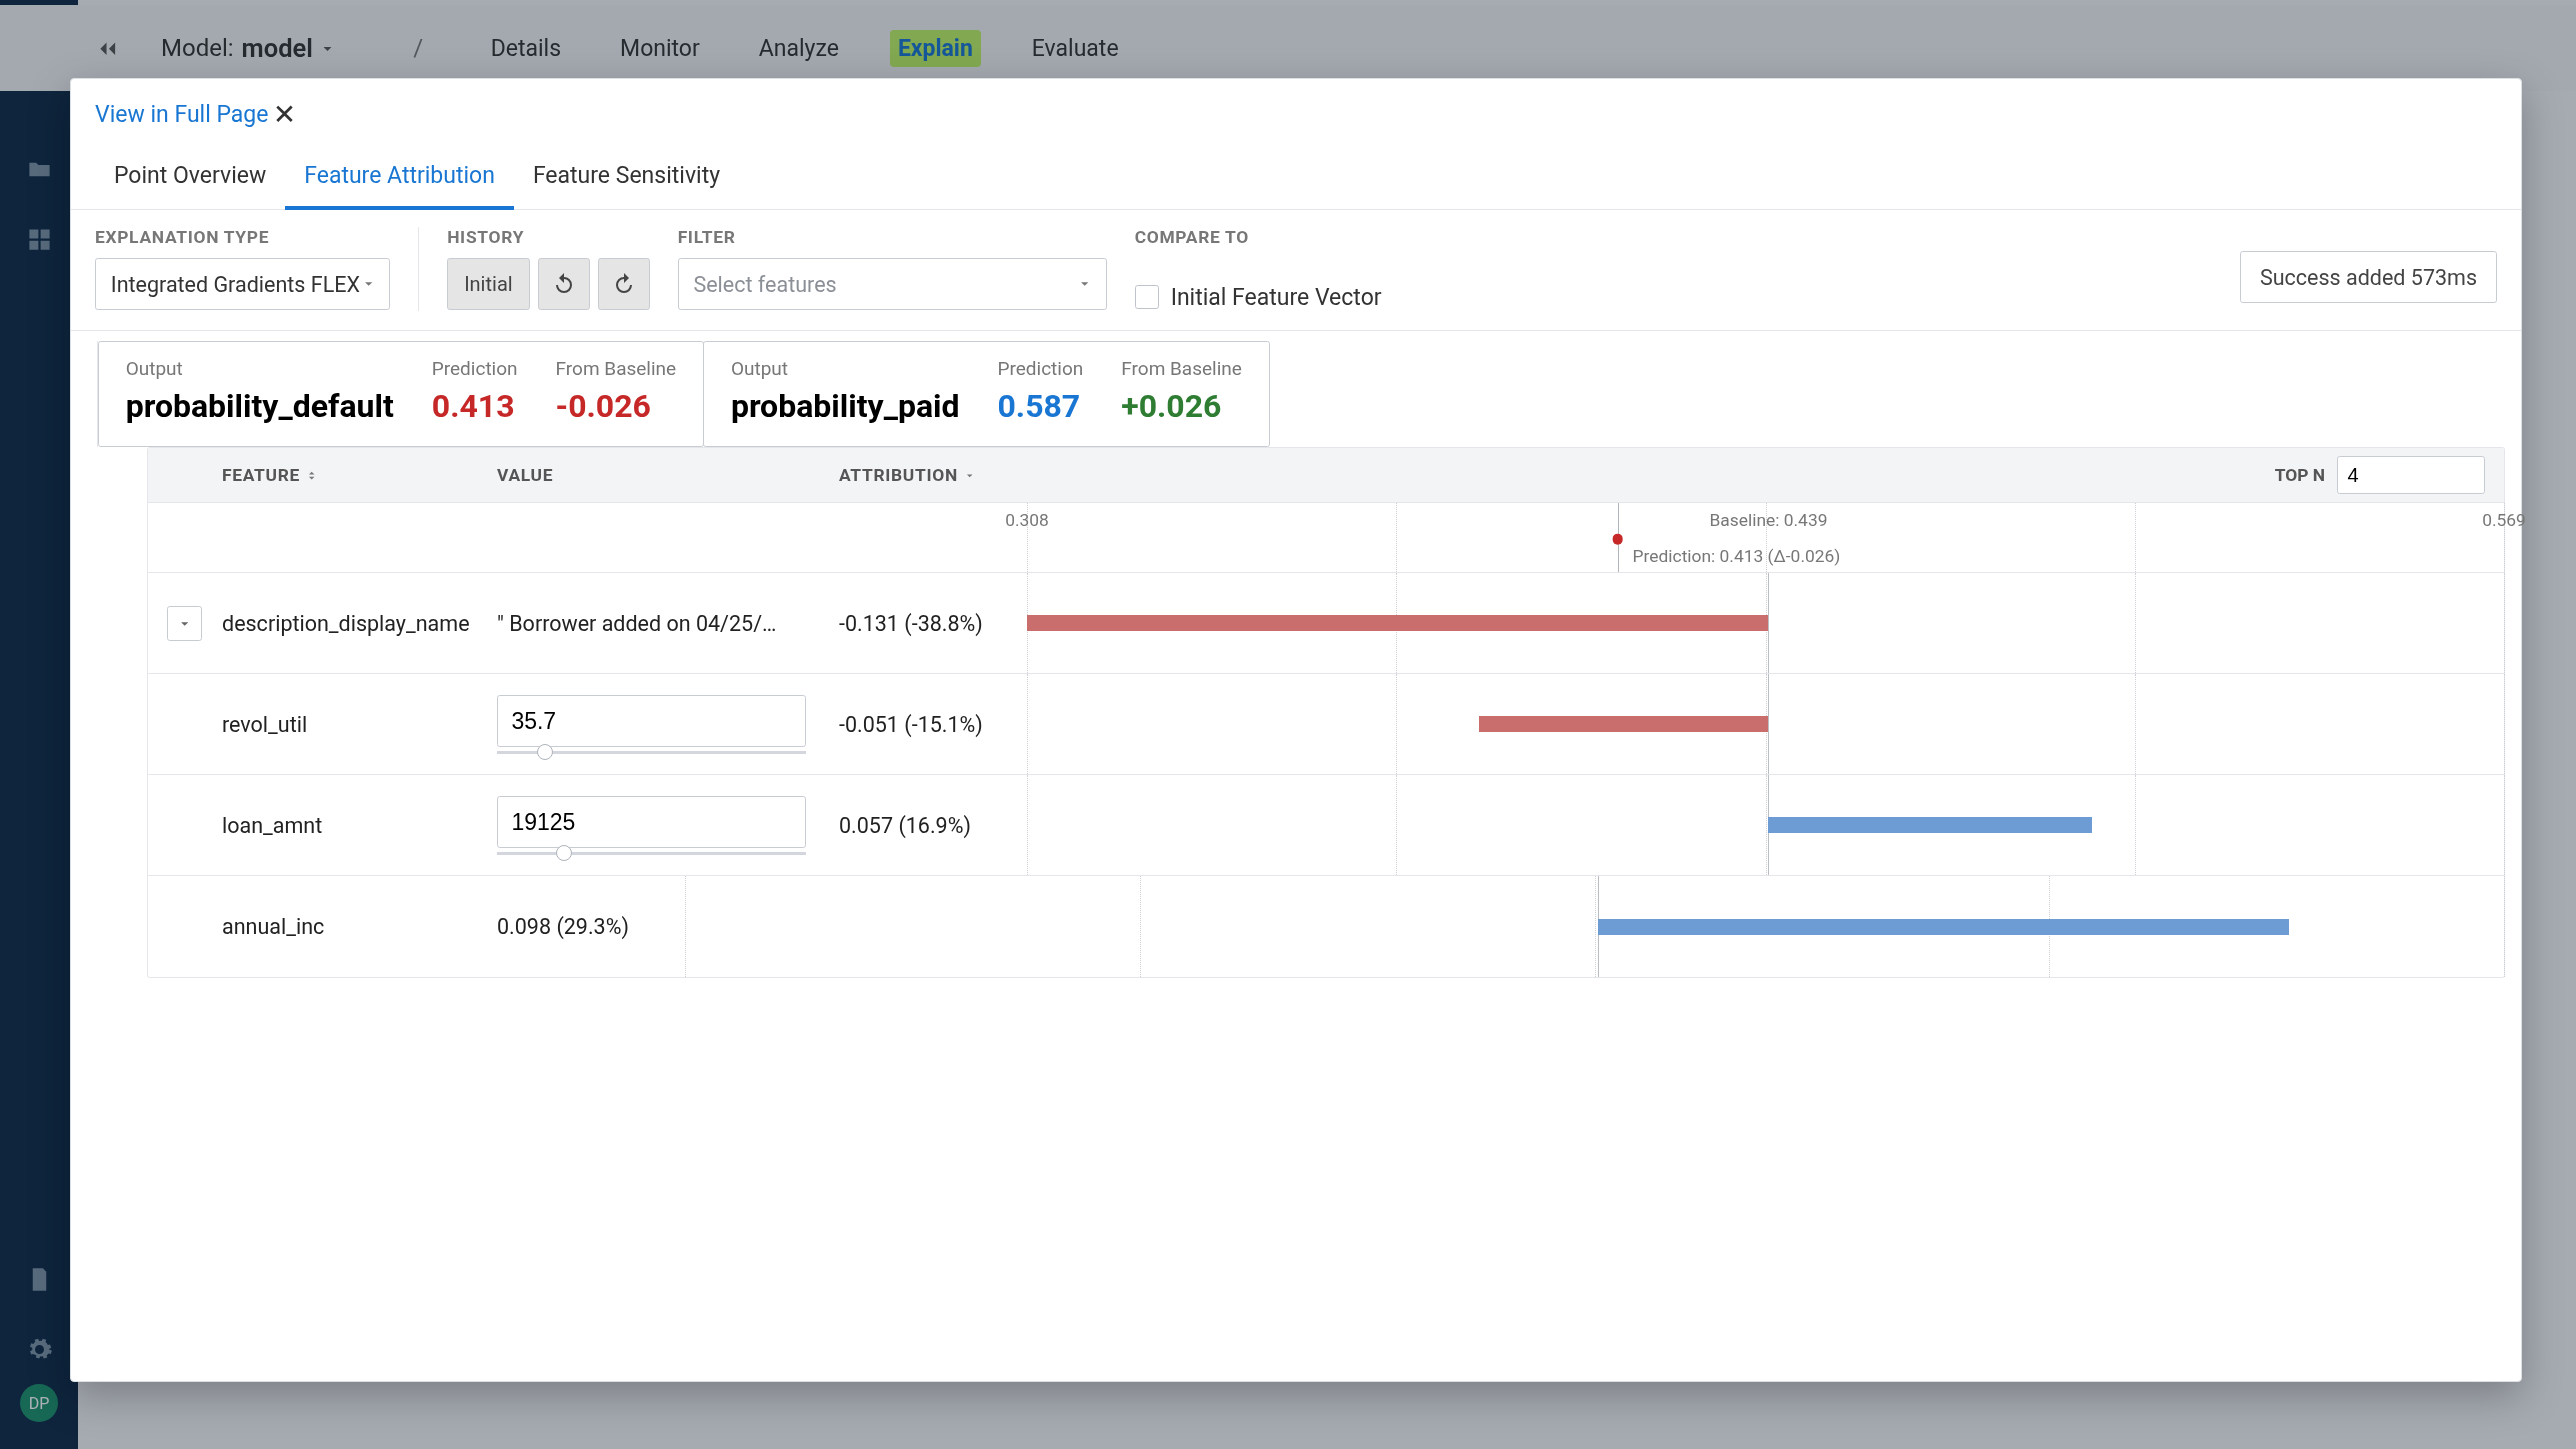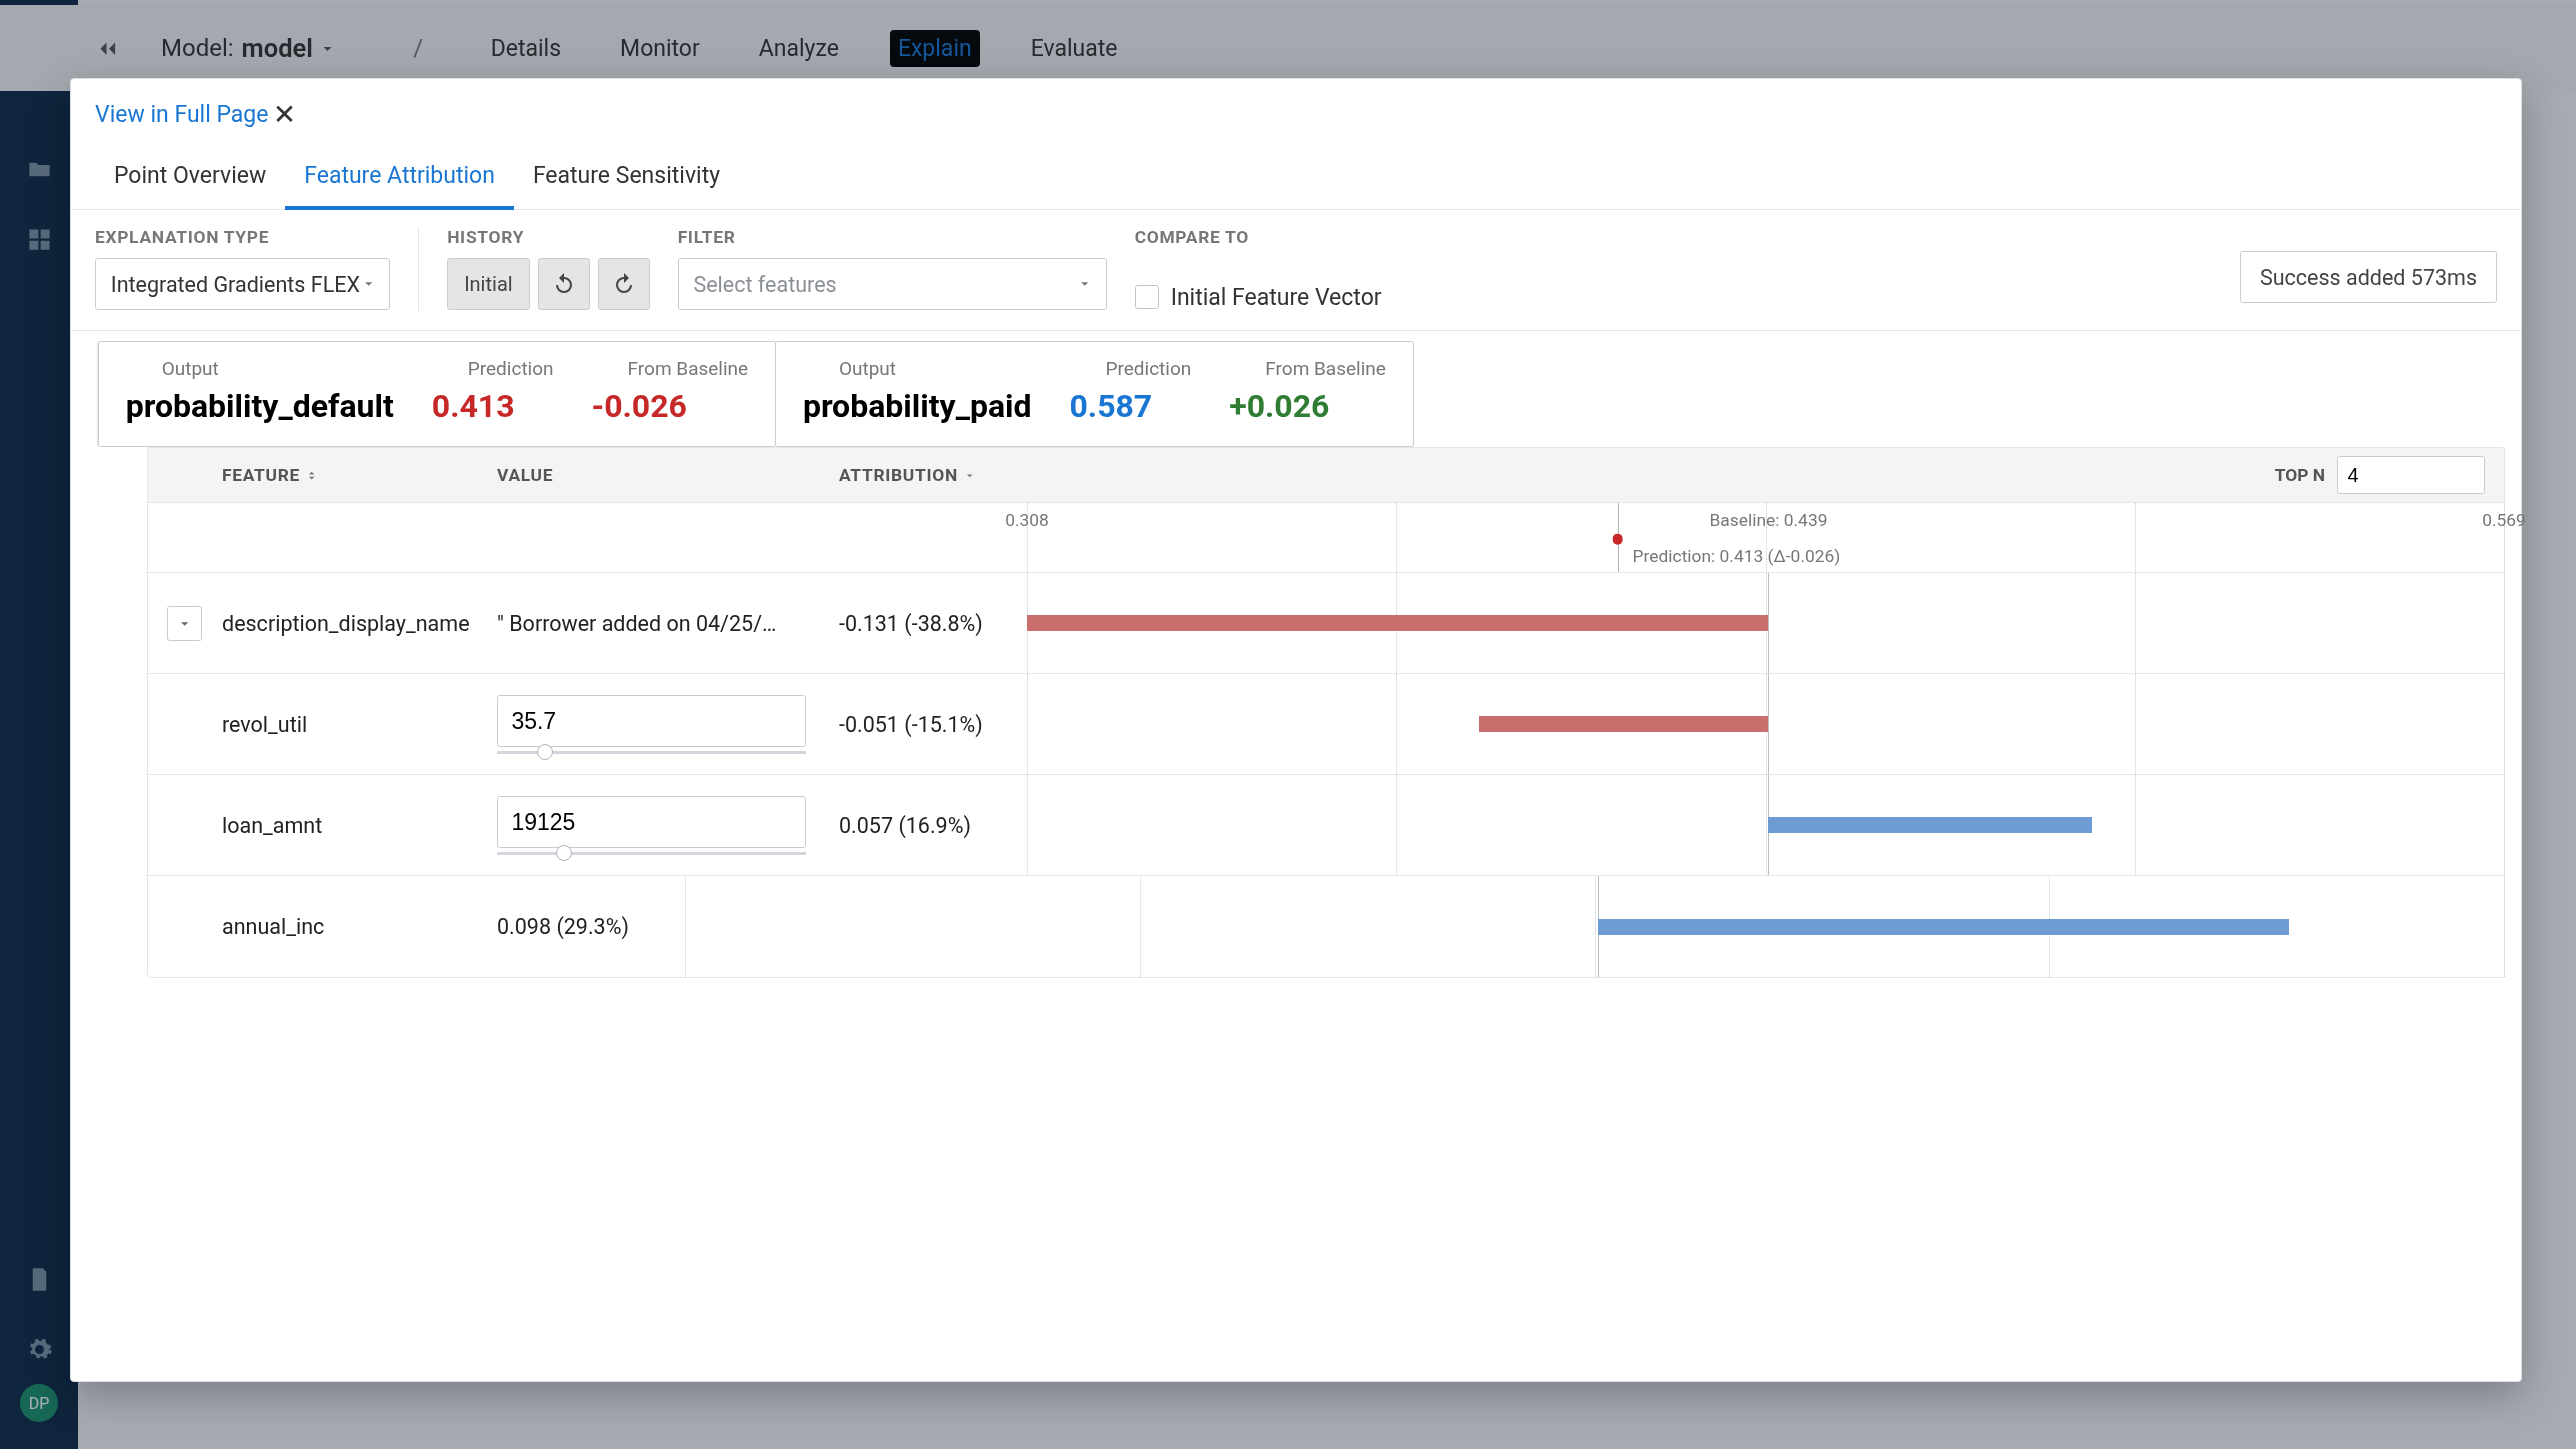--- a/index.html
+++ b/index.html
@@ -7,21 +7,21 @@
   body { position: relative; }
 
   
   .bg-topbar { position: absolute; left: 0; right: 0; top: 5.4px; height: 86px; background: #f1f2f4; display: flex; align-items: center; padding-left: 86px; }
   .bg-topbar .back { width: 43px; display:flex; align-items:center; justify-content:center; }
   .bg-topbar .mlabel { font-size: 24px; color:#333; margin-left: 32px; margin-right: 8px; }
   .bg-topbar .mname { font-size: 25.5px; font-weight: 600; color:#333; margin-right: 5.4px; }
   .bg-topbar .chev { margin-right: 38px; color:#555; }
   .bg-topbar .sep { font-size: 24px; color:#777; margin: 0 38px; }
   .bg-topbar .tab { font-size: 23px; color:#333; margin: 0 21.5px; padding: 5.4px 8px; border-radius: 4px; }
-  .bg-topbar .tab.active { color:#1976d2; background: #000000; }
+  .bg-topbar .tab.active { color:#1976d2; background: #bef264; font-weight: bold; }
   .bg-left { position:absolute; left:0; top:0; bottom:0; width: 78px; background: #0e2a47; display:flex; flex-direction:column; align-items:center; padding-top: 24px; }
   .bg-left .logo { width: 43px; height: 43px; border-radius: 50%; background: #1a4470; margin-bottom: 67px; display:flex; align-items:center; justify-content:center;}
   .bg-left .ic { width: 32px; height: 32px; margin: 19px 0; color:#7e93a8; display:flex; align-items:center; justify-content:center;}
   .bg-left .spacer { flex: 1; }
   .bg-left .av { width: 38px; height: 38px; border-radius: 50%; background: #1c8f6b; color: #fff; font-size: 16px; display:flex; align-items:center; justify-content:center; margin-bottom: 27px; }
 
   
   .scrim { position:absolute; inset:0; background: rgba(16,28,44,0.34); }
 
   
@@ -49,21 +49,21 @@
   .right-push { margin-left:auto; }
   .status { height:52px; border:0.7px solid #c7ccd3; border-radius:2.7px; display:flex; align-items:center; padding:0 19px; font-size:21.5px; color:#444; margin-top:24px; }
   .vdiv { width:0.7px; background:#e4e6ea; }
 
   
   .pred-row { display:flex; padding: 10.7px 0 0 16px; }
   .pred-row .gut { width:10.7px; border-right:1.3px solid #e4e6ea; }
   .card { border:1.3px solid #c7ccd3; border-radius:2.7px; padding: 14.8px 27px 21.5px 27px; display:flex; gap: 38px;}
   .card + .card { margin-left: -1.3px;}
   .card .col { display:flex; flex-direction:column; }
-  .card .lbl { font-size:19px; color:#777;margin-left:36px; }
+  .card .lbl { font-size:19px; color:#777; }
   .card .big { font-size:32px; font-weight:700; margin-top:6.7px; }
   .neg { color:#c62828; }
   .pos { color:#2e7d32; }
   .blu { color:#1976d2; }
 
   
   .tbl-wrap { margin: 0 16px 0 76px; border:0.7px solid #e4e6ea; border-radius:2.7px; flex: 0 0 auto; position:relative;}
   .tbl-head { display:flex; align-items:center; background:#f3f4f6; border-bottom:0.7px solid #e4e6ea; height: 55px; }
   .tbl-head .hcell { font-size:17.4px; font-weight:700; letter-spacing:.04em; color:#555; text-transform:uppercase; display:flex; align-items:center; gap:5.4px;}
   .col-feat { flex: 0 0 349px; padding-left:74px; }

